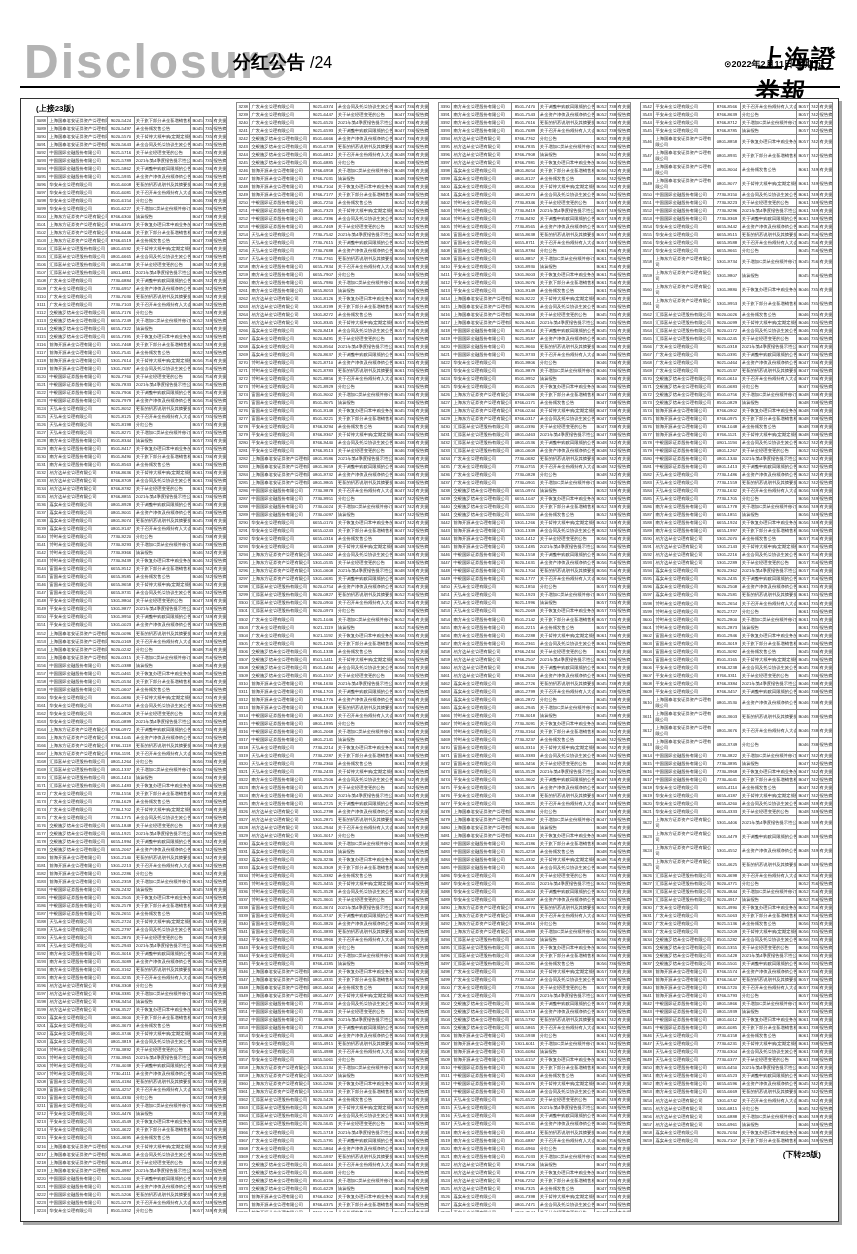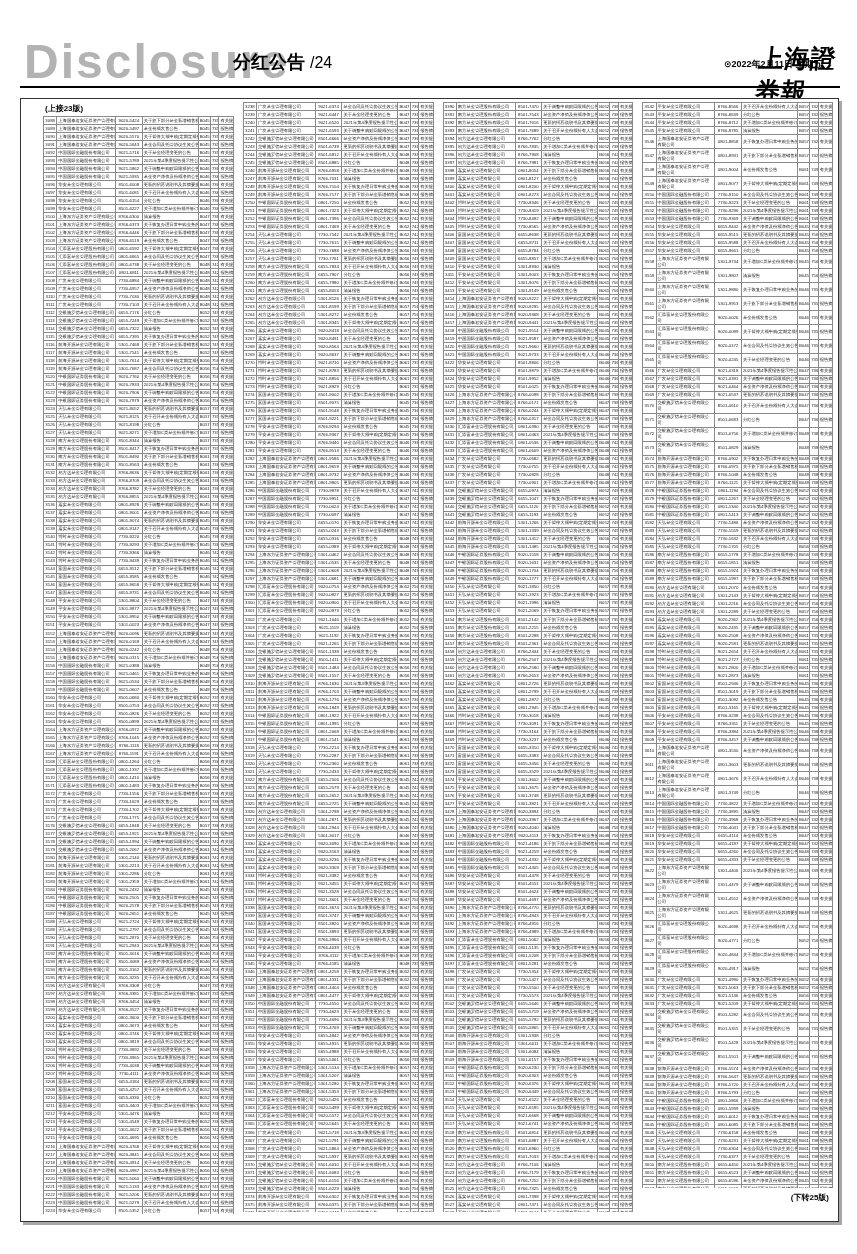--- a/index.html
+++ b/index.html
@@ -24,31 +24,31 @@
     font-family:"DejaVu Serif","Liberation Serif",serif;transform:skewX(-6deg);
     letter-spacing:1px;
   }
   .header-rule{
     position:absolute;left:20px;top:86px;width:820px;height:2px;background:#000;
   }
   
   .content-box{
     position:absolute;left:20px;top:98px;width:819px;height:1124px;
     border:1px solid #333;box-shadow:3px 3px 0 #a8a8a8;background:#fff;
-    box-sizing:border-box;padding:3px 5px 4px 22px;
+    box-sizing:border-box;padding:3px 5px 4px 13px;
   }
   .groups{
     display:grid;grid-template-columns:repeat(4,1fr);column-gap:9px;height:100%;
   }
   .group{overflow:hidden;height:100%;}
   .continued-from{
     font-size:8px;font-weight:bold;margin:1px 0 2px 2px;color:#000;white-space:nowrap;
   }
   .continued-to{
-    font-size:8px;font-weight:bold;text-align:right;margin:4px 4px 0 0;color:#000;white-space:nowrap;
+    font-size:8px;font-weight:bold;text-align:right;margin:4px 12px 0 0;color:#000;white-space:nowrap;
   }
   .tbl-wrap{overflow:hidden;}
   .g1 .tbl-wrap{max-height:1098px;}
   .g2 .tbl-wrap,.g3 .tbl-wrap{max-height:1110px;}
   .g4 .tbl-wrap{max-height:1086px;}
   table{
     width:100%;border-collapse:collapse;table-layout:fixed;
     font-size:4.3px;color:#222;border:1px solid #333;
   }
   td{

